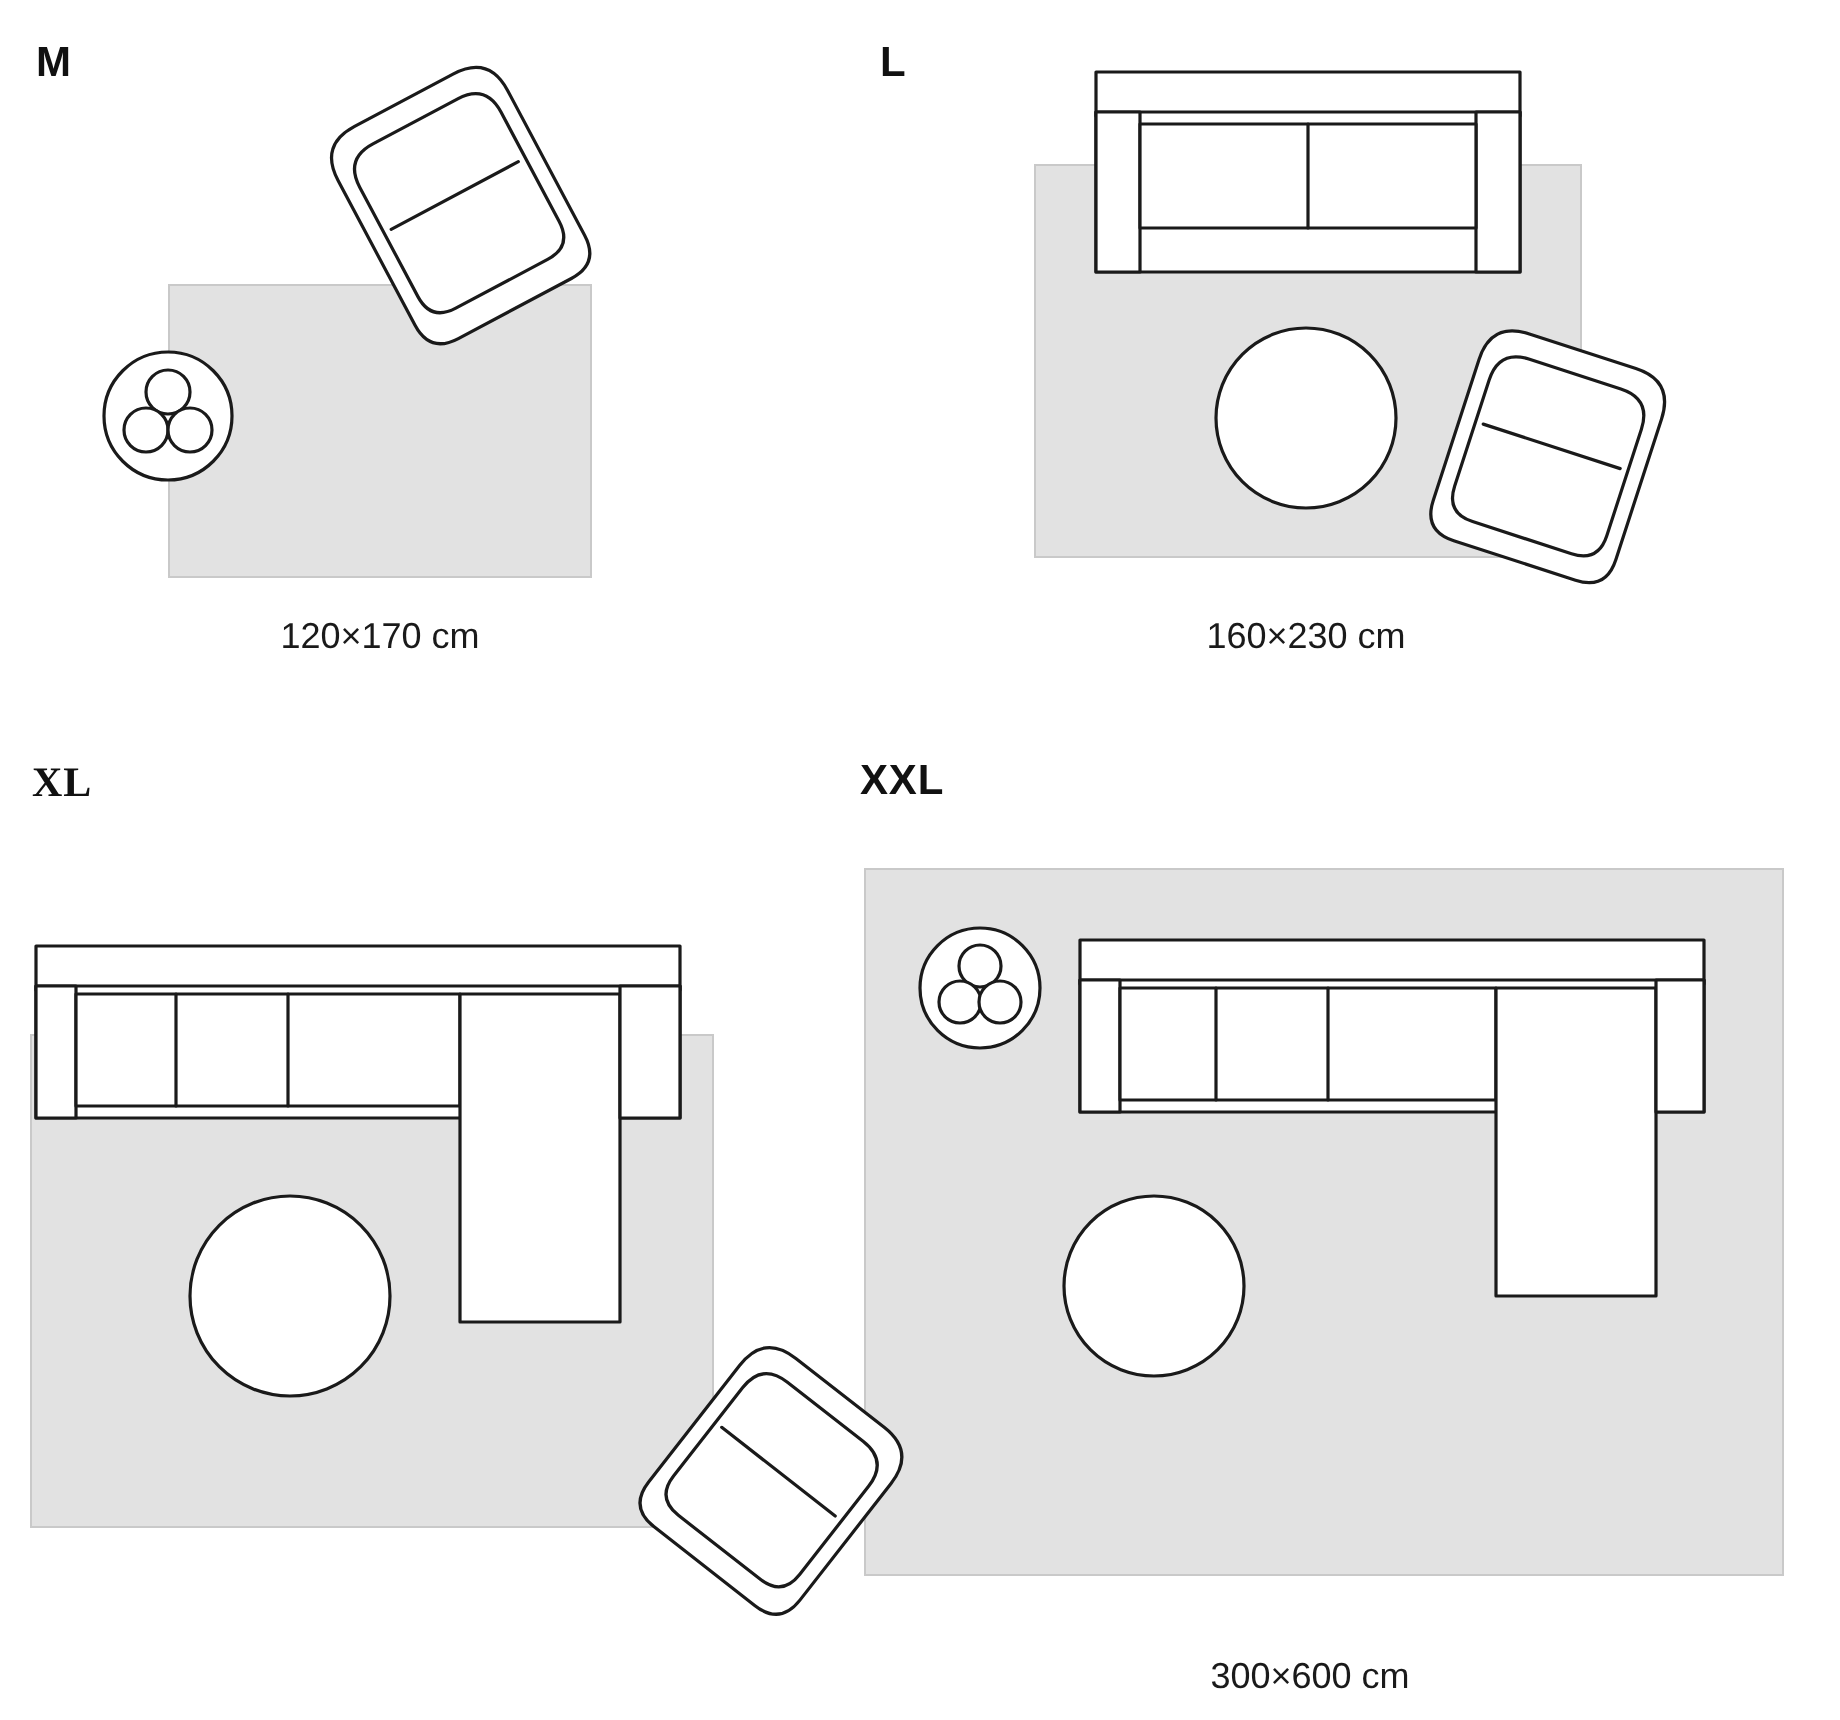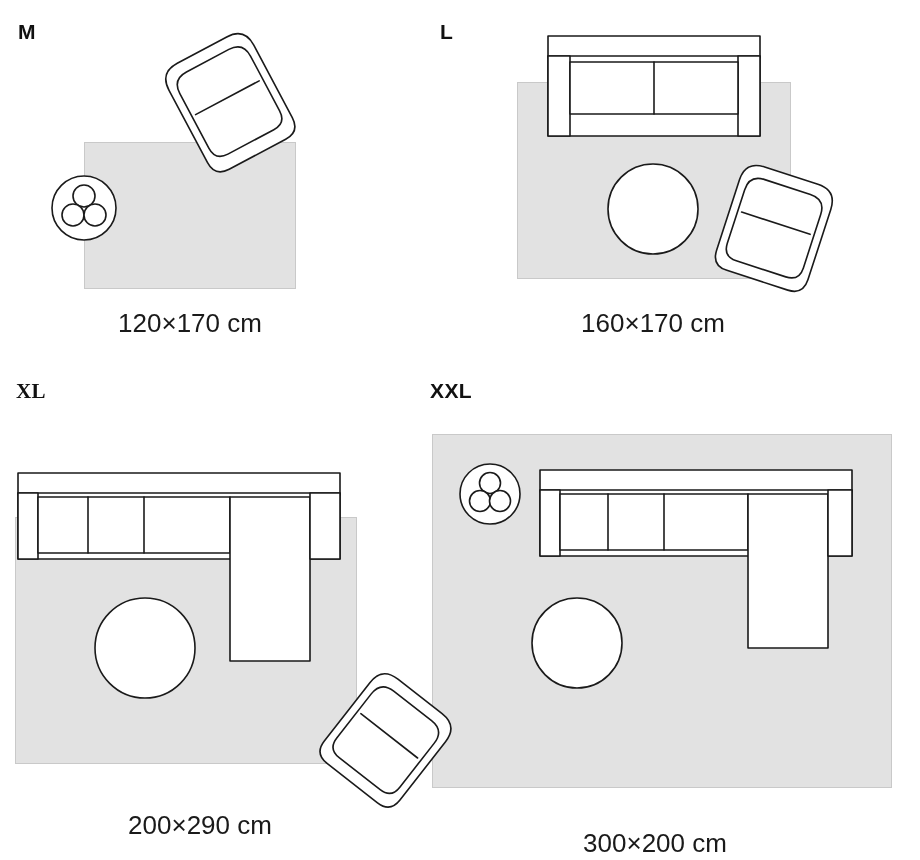--- a/index.html
+++ b/index.html
@@ -25,21 +25,21 @@
   }
   .size-label {
     position: absolute;
     font-size: 21px;
     font-weight: bold;
     letter-spacing: 0.4px;
     color: #111111;
   }
   .dim-label {
     position: absolute;
-    font-size: 26px;
+    font-size: 18px;
     font-weight: normal;
     color: #1a1a1a;
     text-align: center;
     white-space: nowrap;
   }
   .rug {
     position: absolute;
     background: #e2e2e2;
     border: 1px solid #c9c9c9;
   }
@@ -125,21 +125,21 @@
         </g>
 
         <g transform="translate(308,152) rotate(18)">
           <path class="furn" d="M10,26 Q10,6 30,6 L86,6 Q106,6 106,26 L106,100 Q106,116 90,116 L26,116 Q10,116 10,100 Z"></path>
           <path class="furn" d="M18,34 Q18,18 34,18 L82,18 Q98,18 98,34 L98,90 Q98,104 84,104 L32,104 Q18,104 18,90 Z"></path>
           <path class="furn-line" d="M22,56 L94,56"></path>
         </g>
       </svg>
     </div>
 
-    <div class="dim-label" style="left:78px;top:308px;width:290px;">160×170 cm</div>
+    <div class="dim-label" style="left:78px;top:308px;width:290px;">160×230 cm</div>
   </div>
 
   <div class="panel" style="left:0;top:370px;width:430px;height:490px;">
     <div class="size-label" style="left:16px;top:9px;font-family:Liberation Serif, serif;">XL</div>
 
     <div class="rug" style="left:15px;top:147px;width:340px;height:245px;"></div>
 
     <div class="stage">
       <svg width="430" height="490" viewBox="0 0 430 490" aria-hidden="true">
 
@@ -162,21 +162,20 @@
 
         <g transform="translate(93,590)">
           <circle class="furn" cx="0" cy="0" r="0"></circle>
         </g>
         <g transform="translate(95,228)">
           <circle class="furn" cx="50" cy="50" r="50"></circle>
         </g>
       </svg>
     </div>
 
-    <div class="dim-label" style="left:0;top:440px;width:400px;">200×290 cm</div>
   </div>
 
   <div class="panel" style="left:430px;top:370px;width:490px;height:490px;">
     <div class="size-label" style="left:0;top:9px;">XXL</div>
 
     <div class="rug" style="left:2px;top:64px;width:458px;height:352px;"></div>
 
     <div class="stage">
       <svg width="490" height="490" viewBox="0 0 490 490" aria-hidden="true">
 
@@ -203,16 +202,16 @@
         </g>
 
         <g transform="translate(-52,286) rotate(38)">
           <path class="furn" d="M10,26 Q10,6 30,6 L86,6 Q106,6 106,26 L106,100 Q106,116 90,116 L26,116 Q10,116 10,100 Z"></path>
           <path class="furn" d="M18,34 Q18,18 34,18 L82,18 Q98,18 98,34 L98,90 Q98,104 84,104 L32,104 Q18,104 18,90 Z"></path>
           <path class="furn-line" d="M22,56 L94,56"></path>
         </g>
       </svg>
     </div>
 
-    <div class="dim-label" style="left:75px;top:458px;width:300px;">300×200 cm</div>
+    <div class="dim-label" style="left:75px;top:458px;width:300px;">300×600 cm</div>
   </div>
 
 </div>
 
 </body></html>

